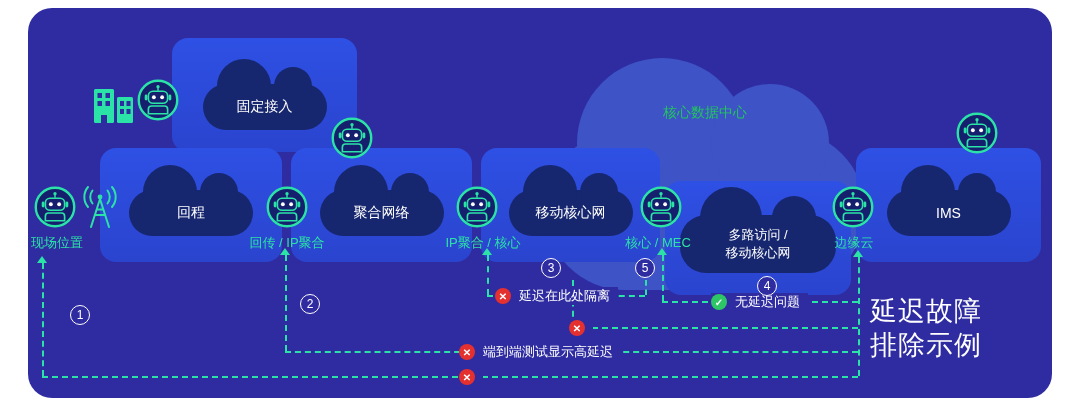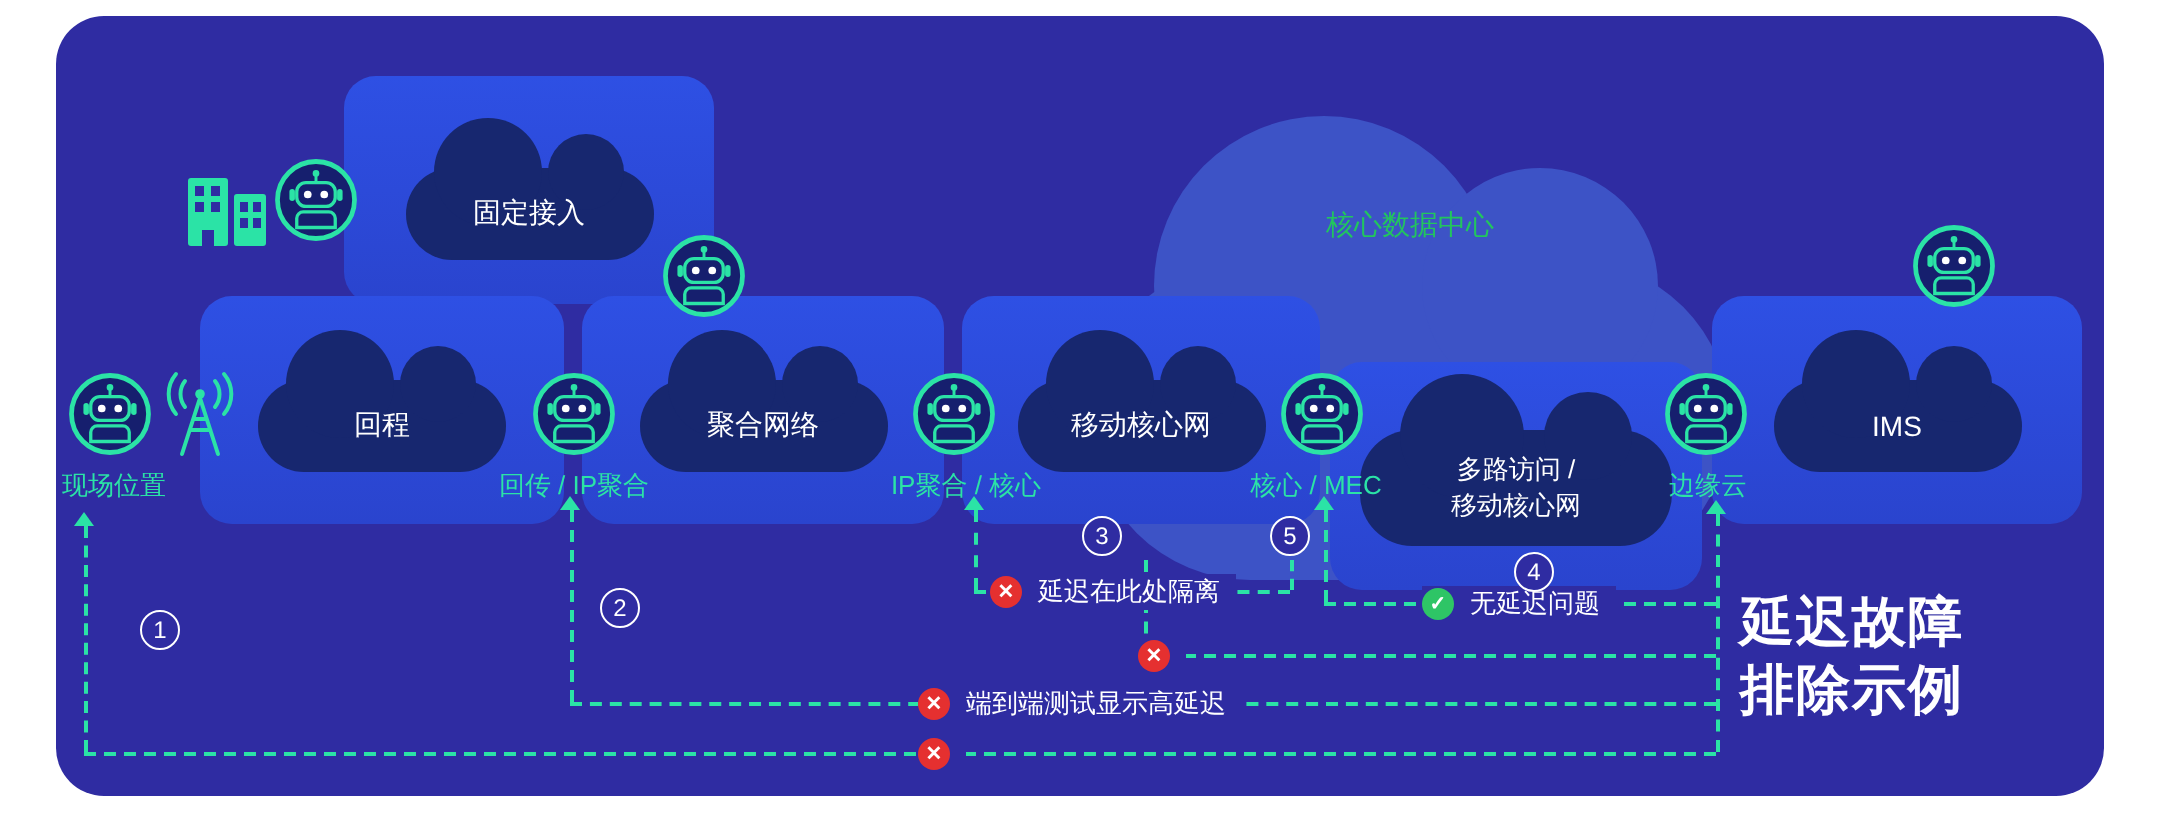--- a/index.html
+++ b/index.html
@@ -65,21 +65,21 @@
   .badge { width:16px; height:16px; border-radius:50%; display:flex; align-items:center; justify-content:center;
            font-size:10px; color:#fff; font-weight:bold; flex:0 0 16px; }
   .badge.err { background:var(--error_red,#E53030); }
   .badge.ok  { background:var(--ok_green,#2EC566); }
 
   
   .marker { position:absolute; width:20px; height:20px; border:1.5px solid #fff; border-radius:50%;
             color:#fff; font-size:12px; display:flex; align-items:center; justify-content:center;
             background:var(--panel,#2F2CA2); }
 
-  .title { position:absolute; left:842px; top:286px; color:#fff; font-size:27px; font-weight:700;
+  .title { position:absolute; left:842px; top:286px; color:#fff; font-size:27px; font-weight:400;
            line-height:34px; letter-spacing:1px; }
 </style>
 </head>
 <body>
 
 <div class="page">
   <div class="panel">
 
     <svg width="0" height="0" style="position:absolute" aria-hidden="true">
       <defs>

